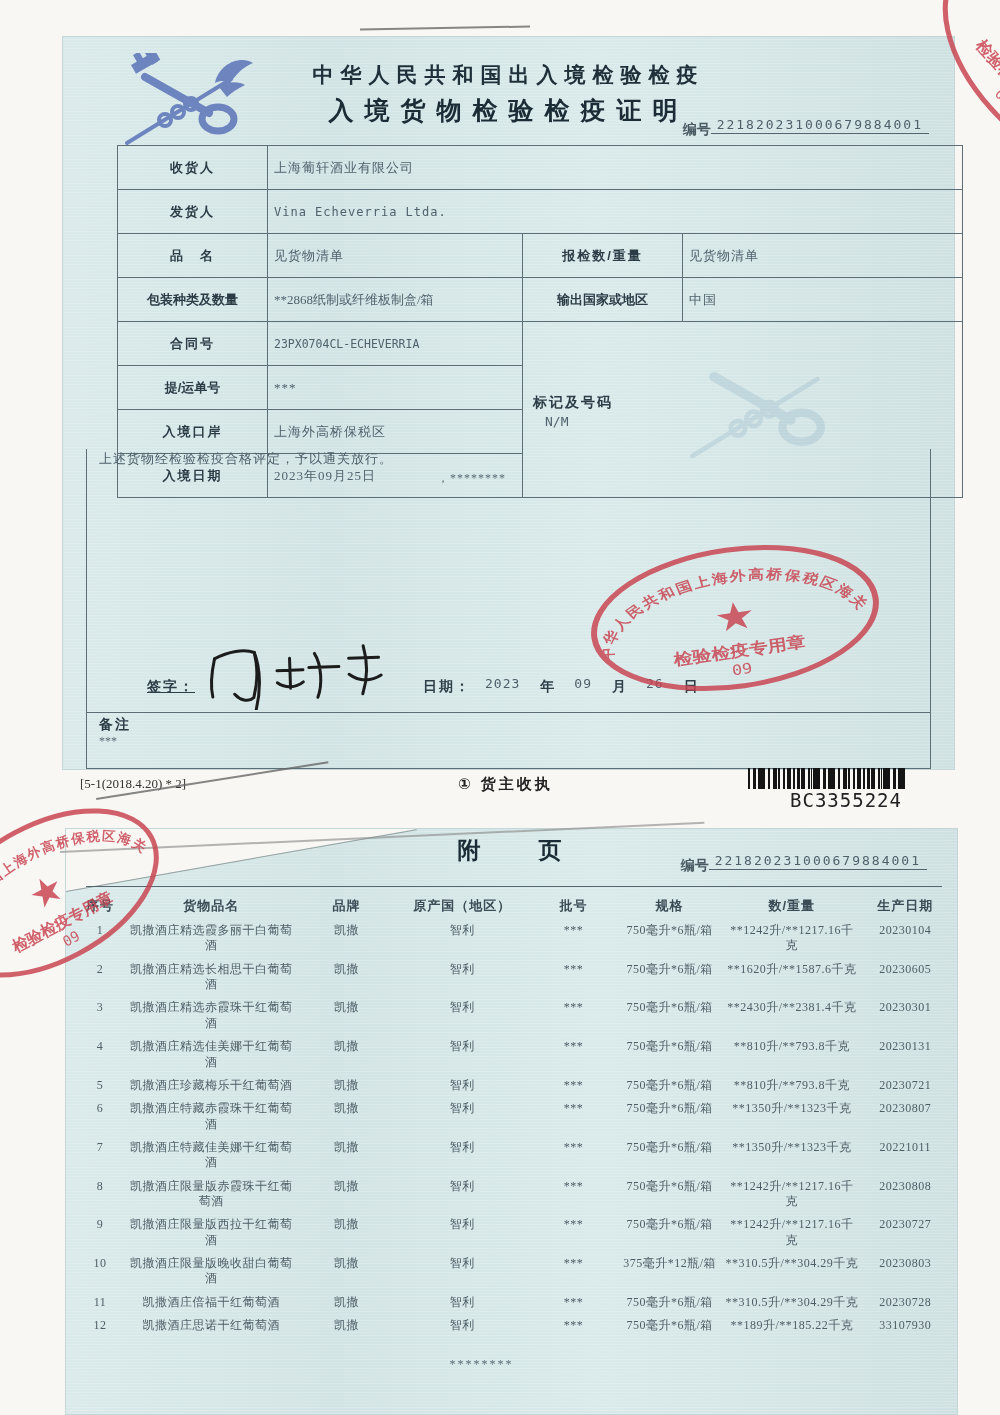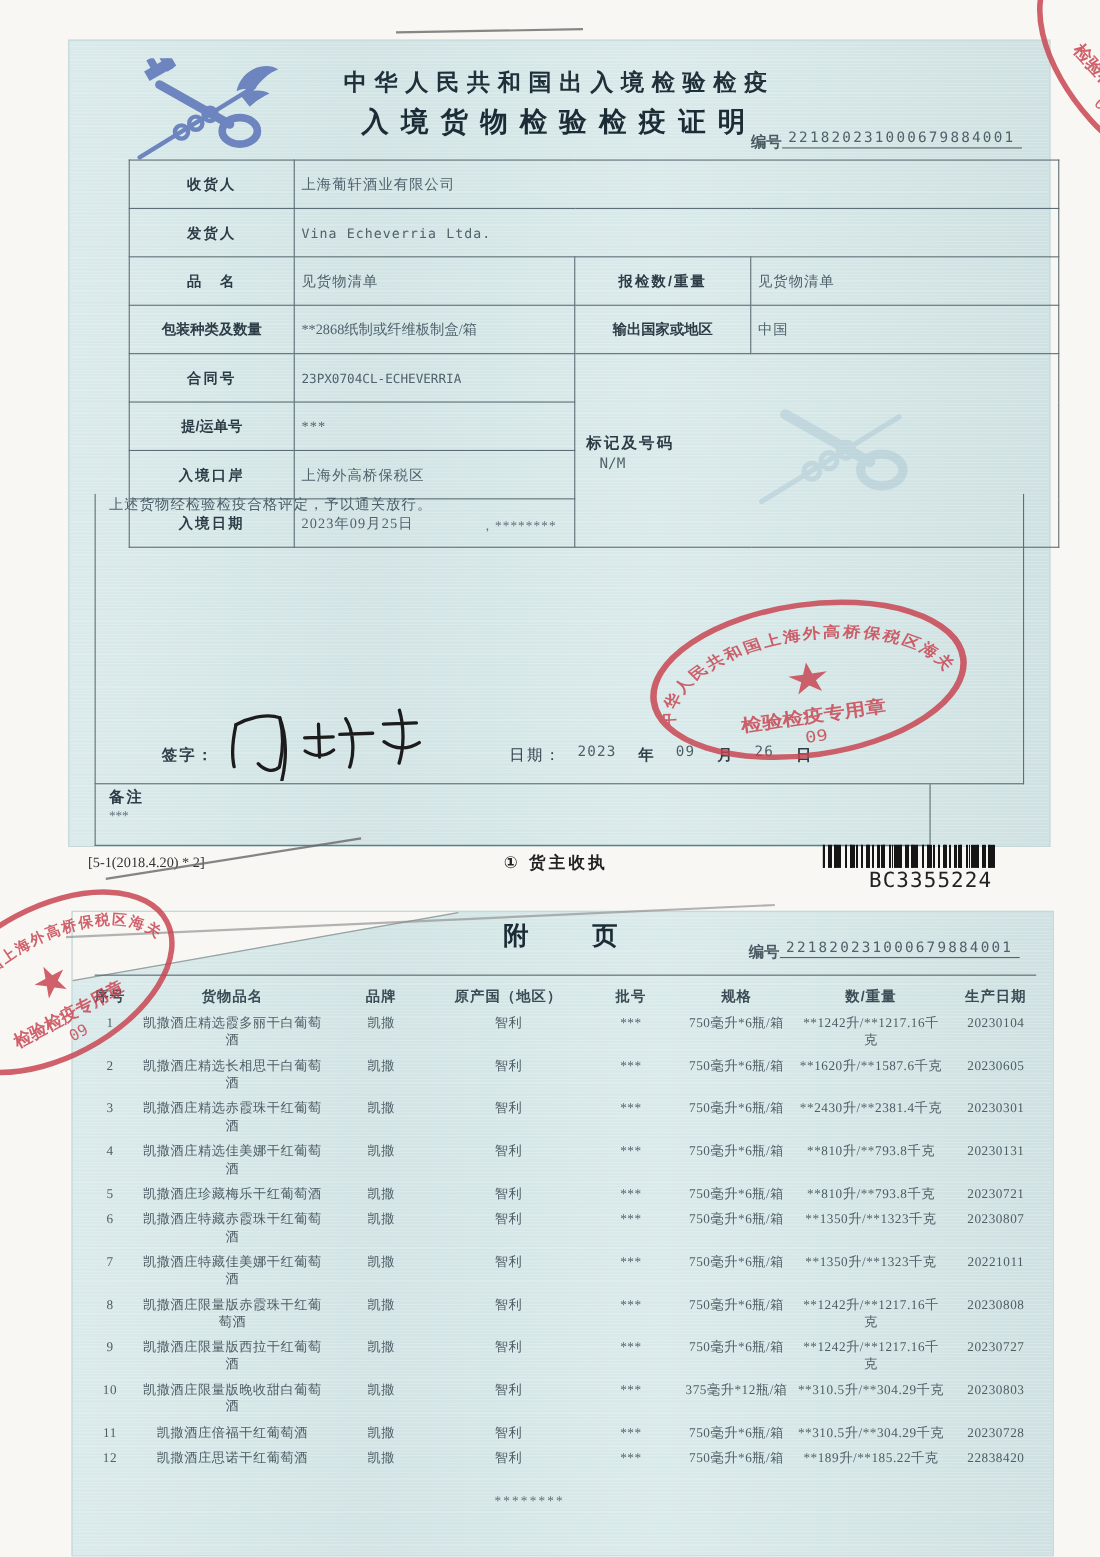--- a/index.html
+++ b/index.html
@@ -46,27 +46,27 @@
   .ghost{position:absolute;right:14px;top:26px;opacity:.16;pointer-events:none;}
 
   .statement-box{position:absolute;left:23px;top:412px;width:845px;height:264px;
     border:1px solid #5d6e76;border-top:none;box-sizing:border-box;}
   .stm-label{font-weight:bold;font-size:14px;letter-spacing:2px;color:#2c3c46;padding:2px 0 0 12px;}
   .stm-line{font-size:13px;color:#4c5e68;padding:1px 0 0 12px;letter-spacing:1px;}
   .stm-stars{font-size:12px;color:#5a6a73;padding:2px 0 0 350px;letter-spacing:1px;}
 
   .sig-row{position:absolute;left:60px;right:35px;bottom:16px;display:flex;align-items:flex-end;
     font-size:14px;color:#2e3e48;}
-  .sig-label{font-weight:bold;letter-spacing:2px;}
+  .sig-label{font-weight:bold;letter-spacing:2px;text-decoration:underline;}
   .sig-ink{margin:0 30px -14px 8px;}
-  .date-label{font-weight:normal;letter-spacing:2px;margin-left:40px;}
+  .date-label{font-weight:bold;letter-spacing:2px;}
   .dval{display:inline-block;transform:translateY(-5px);color:#4e5e68;font-size:13px;letter-spacing:1px;margin:0 14px;}
   .dunit{font-weight:bold;margin:0 6px;}
 
-  .remarks-box{position:absolute;left:23px;top:676px;width:760px;height:56px;
+  .remarks-box{position:absolute;left:23px;top:676px;width:845px;height:56px;
     border:1px solid #5d6e76;border-top:none;box-sizing:border-box;}
   .rm-label{font-weight:bold;font-size:14px;letter-spacing:2px;color:#2c3c46;padding:3px 0 0 12px;}
   .rm-val{font-size:12px;color:#5a6a73;padding:0 0 0 12px;}
 
   .footer-code{position:absolute;left:80px;top:776px;font-size:13px;color:#333;}
   .copy-label{position:absolute;left:458px;top:775px;font-size:15px;font-weight:bold;color:#222;letter-spacing:3px;}
   .barcode{position:absolute;left:748px;top:768px;width:160px;height:21px;
     background-image:
       repeating-linear-gradient(90deg,#151515 0 2px,transparent 2px 5px),
       repeating-linear-gradient(90deg,#151515 0 1px,transparent 1px 7px),
@@ -374,21 +374,21 @@
           <td>20230728</td>
         </tr>
         <tr>
           <td>12</td>
           <td>凯撒酒庄思诺干红葡萄酒</td>
           <td>凯撒</td>
           <td>智利</td>
           <td>***</td>
           <td>750毫升*6瓶/箱</td>
           <td>**189升/**185.22千克</td>
-          <td>22838420</td>
+          <td>33107930</td>
         </tr>
       </tbody>
   </table>
 
   <div class="end-marker">********</div>
 </div>
 
 <div class="scan-line1"></div>
 <div class="scan-line2"></div>
 <div class="scan-line3"></div>

